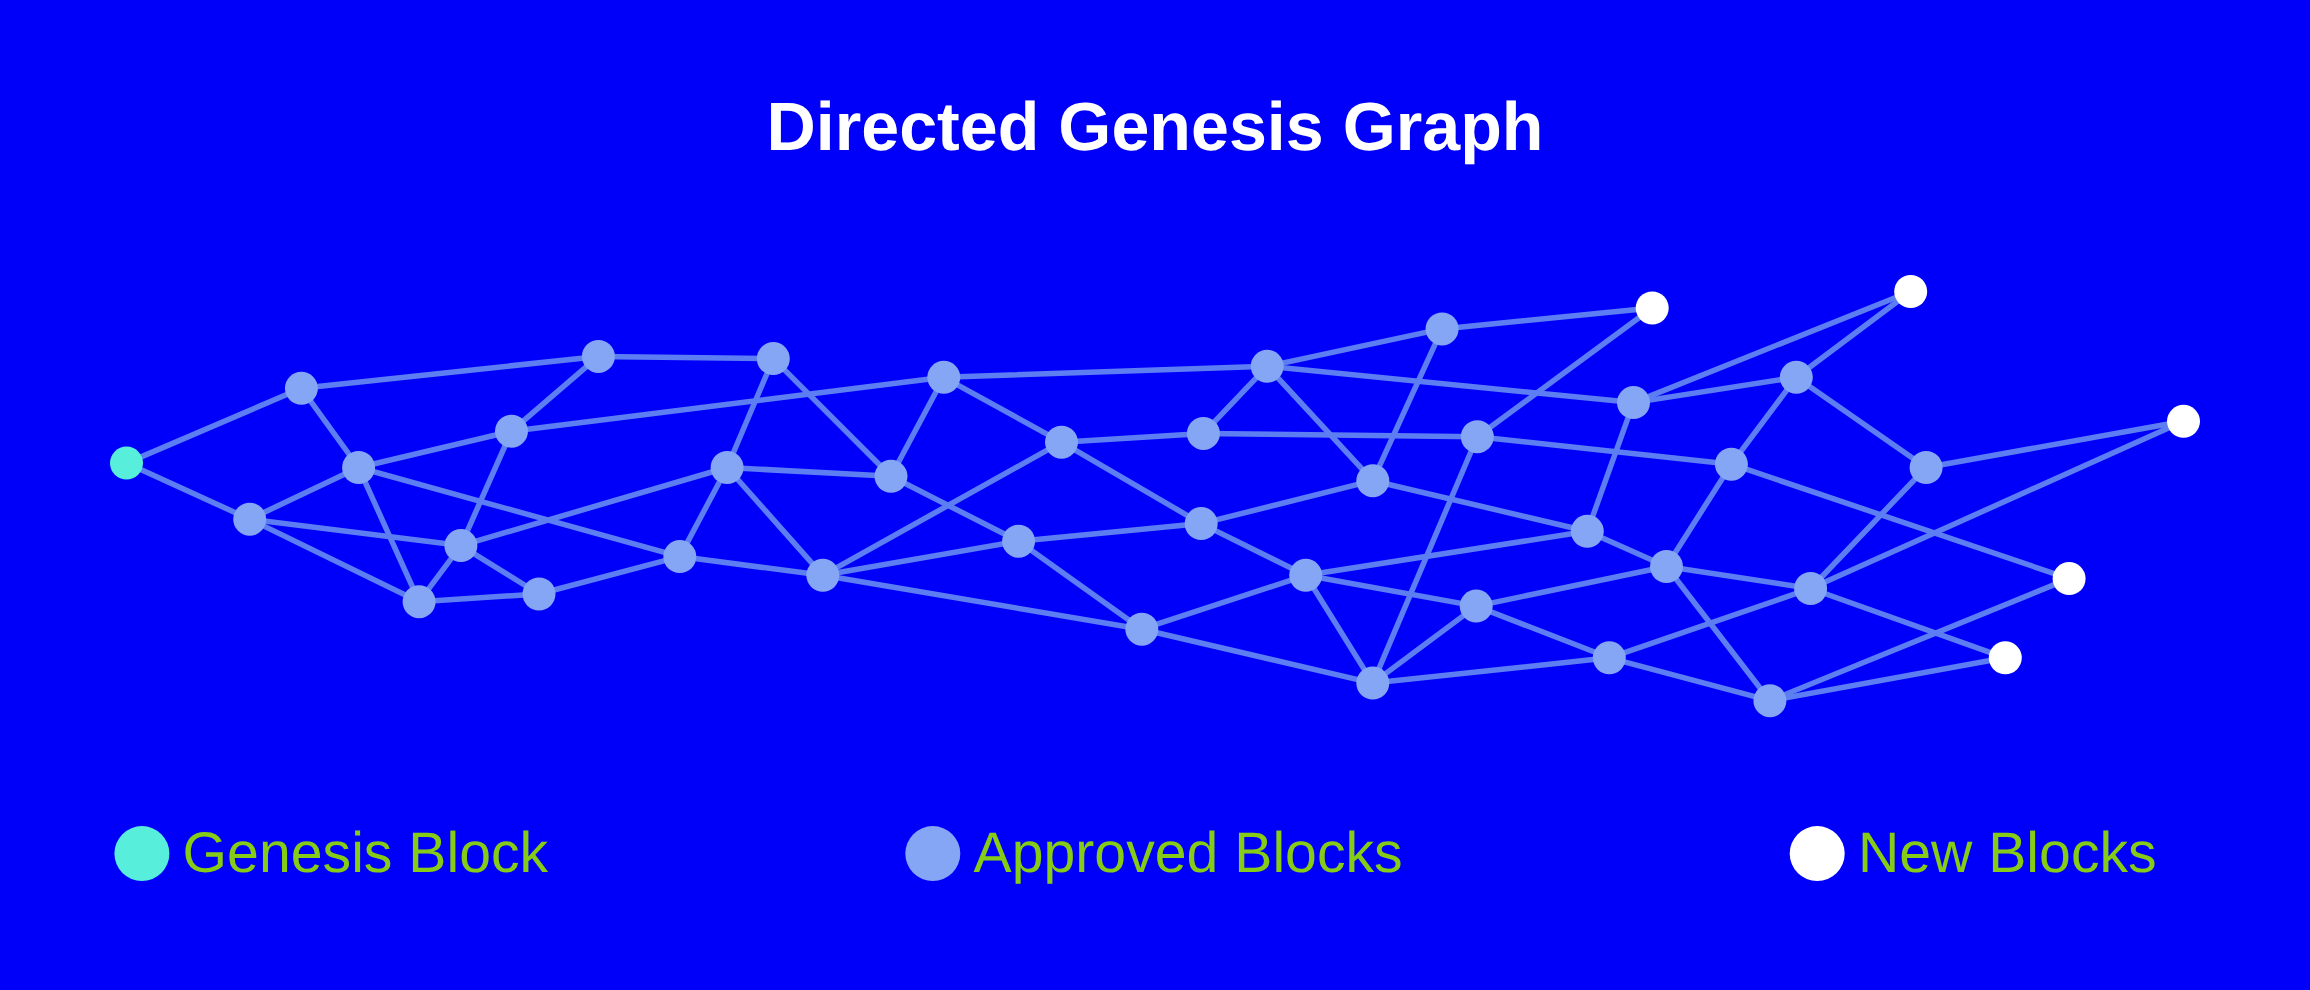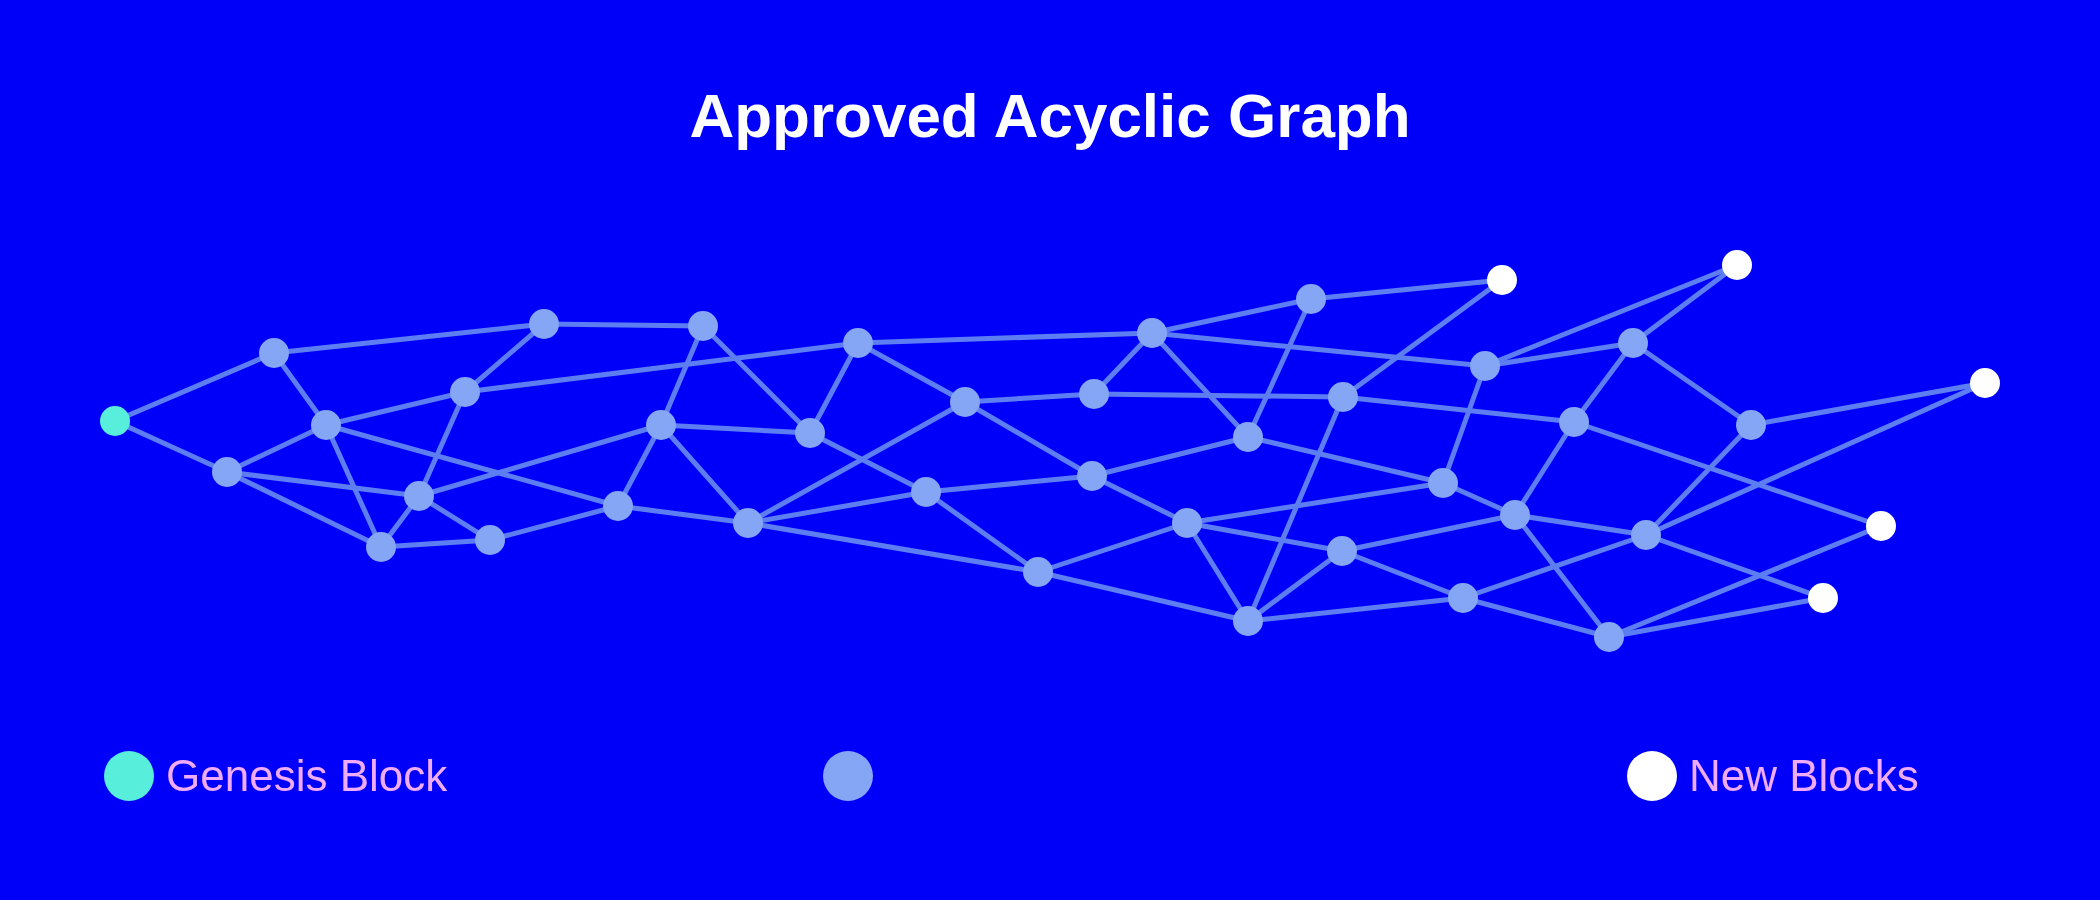--- a/index.html
+++ b/index.html
@@ -17,27 +17,27 @@
   svg.graph { position: absolute; left: 0; top: 0; }
   .legend-item {
     position: absolute; top: 748px; height: 56px;
     display: flex; align-items: center;
   }
   .legend-dot {
     width: 50px; height: 50px; border-radius: 50%;
     margin-right: 12px; flex: none;
   }
   .legend-label {
-    color: #f0abfc; font-size: 44px; line-height: 56px; white-space: nowrap;
+    color: #84cc16; font-size: 52px; line-height: 56px; white-space: nowrap;
   }
 </style>
 </head>
 <body style="background: rgb(0, 0, 250);">
 
-<div class="title">Approved Acyclic Graph</div>
+<div class="title">Directed Genesis Graph</div>
 
 <svg class="graph" width="2100" height="900" viewBox="0 0 2100 900">
   <g id="edges">
       <line x1="115" y1="421" x2="274" y2="353" stroke="#5c7ef2" stroke-width="5" stroke-linecap="round"></line>
       <line x1="115" y1="421" x2="227" y2="472" stroke="#5c7ef2" stroke-width="5" stroke-linecap="round"></line>
       <line x1="274" y1="353" x2="544" y2="324" stroke="#5c7ef2" stroke-width="5" stroke-linecap="round"></line>
       <line x1="274" y1="353" x2="326" y2="425" stroke="#5c7ef2" stroke-width="5" stroke-linecap="round"></line>
       <line x1="227" y1="472" x2="326" y2="425" stroke="#5c7ef2" stroke-width="5" stroke-linecap="round"></line>
       <line x1="227" y1="472" x2="419" y2="496" stroke="#5c7ef2" stroke-width="5" stroke-linecap="round"></line>
       <line x1="227" y1="472" x2="381" y2="547" stroke="#5c7ef2" stroke-width="5" stroke-linecap="round"></line>
@@ -156,17 +156,18 @@
       <circle cx="1823" cy="598" r="15" fill="#ffffff"></circle>
     </g>
 </svg>
 
 <div class="legend-item" style="left:104px;">
   <span class="legend-dot" style="background: rgb(88, 238, 220);"></span>
   <span class="legend-label">Genesis Block</span>
 </div>
 <div class="legend-item" style="left:823px;">
   <span class="legend-dot" style="background: rgb(133, 166, 245);"></span>
+  <span class="legend-label">Approved Blocks</span>
 </div>
 <div class="legend-item" style="left:1627px;text-align:right;">
   <span class="legend-dot" style="background: rgb(255, 255, 255);"></span>
   <span class="legend-label">New Blocks</span>
 </div>
 
 </body></html>

